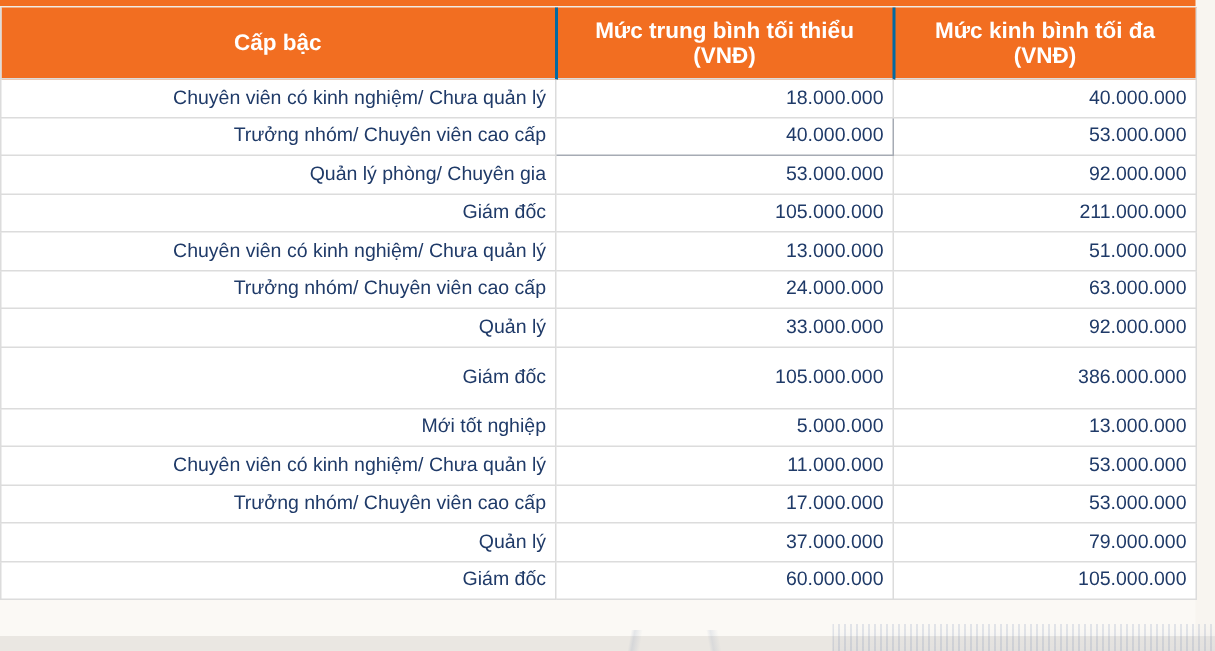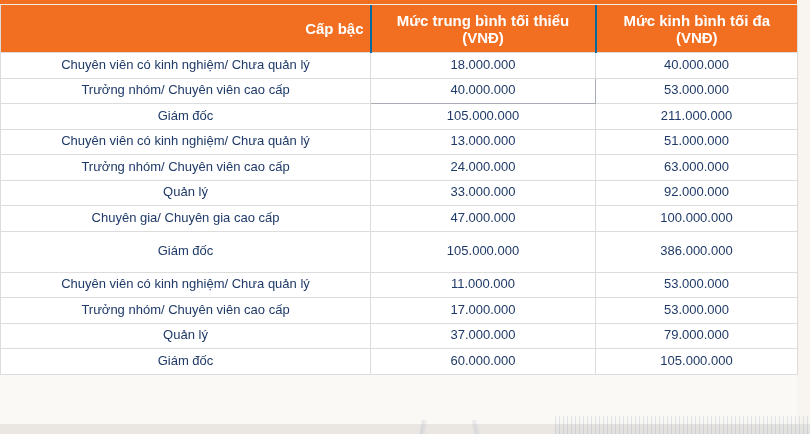--- a/index.html
+++ b/index.html
@@ -42,27 +42,27 @@
     background: #F26E21;
     color: #ffffff;
     font-weight: bold;
     font-size: 15px;
     height: 47px;
     text-align: center;
     vertical-align: middle;
     border-left: 2px solid #0369a1;
     padding: 0 6px;
   }
-  th:first-child { border-left: none; text-align: right; }
+  th:first-child { border-left: none; }
 
   td {
     border: 1px solid #DCDCDC;
     color: #1F3A68;
     font-size: 13px;
-    text-align: center;
+    text-align: right;
     vertical-align: middle;
     height: 24.5px;
     padding: 0 6px;
     line-height: 1.15;
   }
   
   tbody tr:nth-child(8) td { height: 40px; }
   
   tbody tr:nth-child(2) td:nth-child(2) { border: 1px solid #A6ABB4; }
 
@@ -135,50 +135,55 @@
         <td>Chuyên viên có kinh nghiệm/ Chưa quản lý</td>
         <td>18.000.000</td>
         <td>40.000.000</td>
       </tr>
       <tr>
         <td>Trưởng nhóm/ Chuyên viên cao cấp</td>
         <td>40.000.000</td>
         <td>53.000.000</td>
       </tr>
       <tr>
+        <td>Quản lý phòng/ Chuyên gia</td>
+        <td>53.000.000</td>
+        <td>92.000.000</td>
+      </tr>
+      <tr>
         <td>Giám đốc</td>
         <td>105.000.000</td>
         <td>211.000.000</td>
       </tr>
       <tr>
         <td>Chuyên viên có kinh nghiệm/ Chưa quản lý</td>
         <td>13.000.000</td>
         <td>51.000.000</td>
       </tr>
       <tr>
         <td>Trưởng nhóm/ Chuyên viên cao cấp</td>
         <td>24.000.000</td>
         <td>63.000.000</td>
       </tr>
       <tr>
         <td>Quản lý</td>
         <td>33.000.000</td>
         <td>92.000.000</td>
       </tr>
       <tr>
-        <td>Chuyên gia/ Chuyên gia cao cấp</td>
-        <td>47.000.000</td>
-        <td>100.000.000</td>
-      </tr>
-      <tr>
         <td>Giám đốc</td>
         <td>105.000.000</td>
         <td>386.000.000</td>
       </tr>
       <tr>
+        <td>Mới tốt nghiệp</td>
+        <td>5.000.000</td>
+        <td>13.000.000</td>
+      </tr>
+      <tr>
         <td>Chuyên viên có kinh nghiệm/ Chưa quản lý</td>
         <td>11.000.000</td>
         <td>53.000.000</td>
       </tr>
       <tr>
         <td>Trưởng nhóm/ Chuyên viên cao cấp</td>
         <td>17.000.000</td>
         <td>53.000.000</td>
       </tr>
       <tr>

